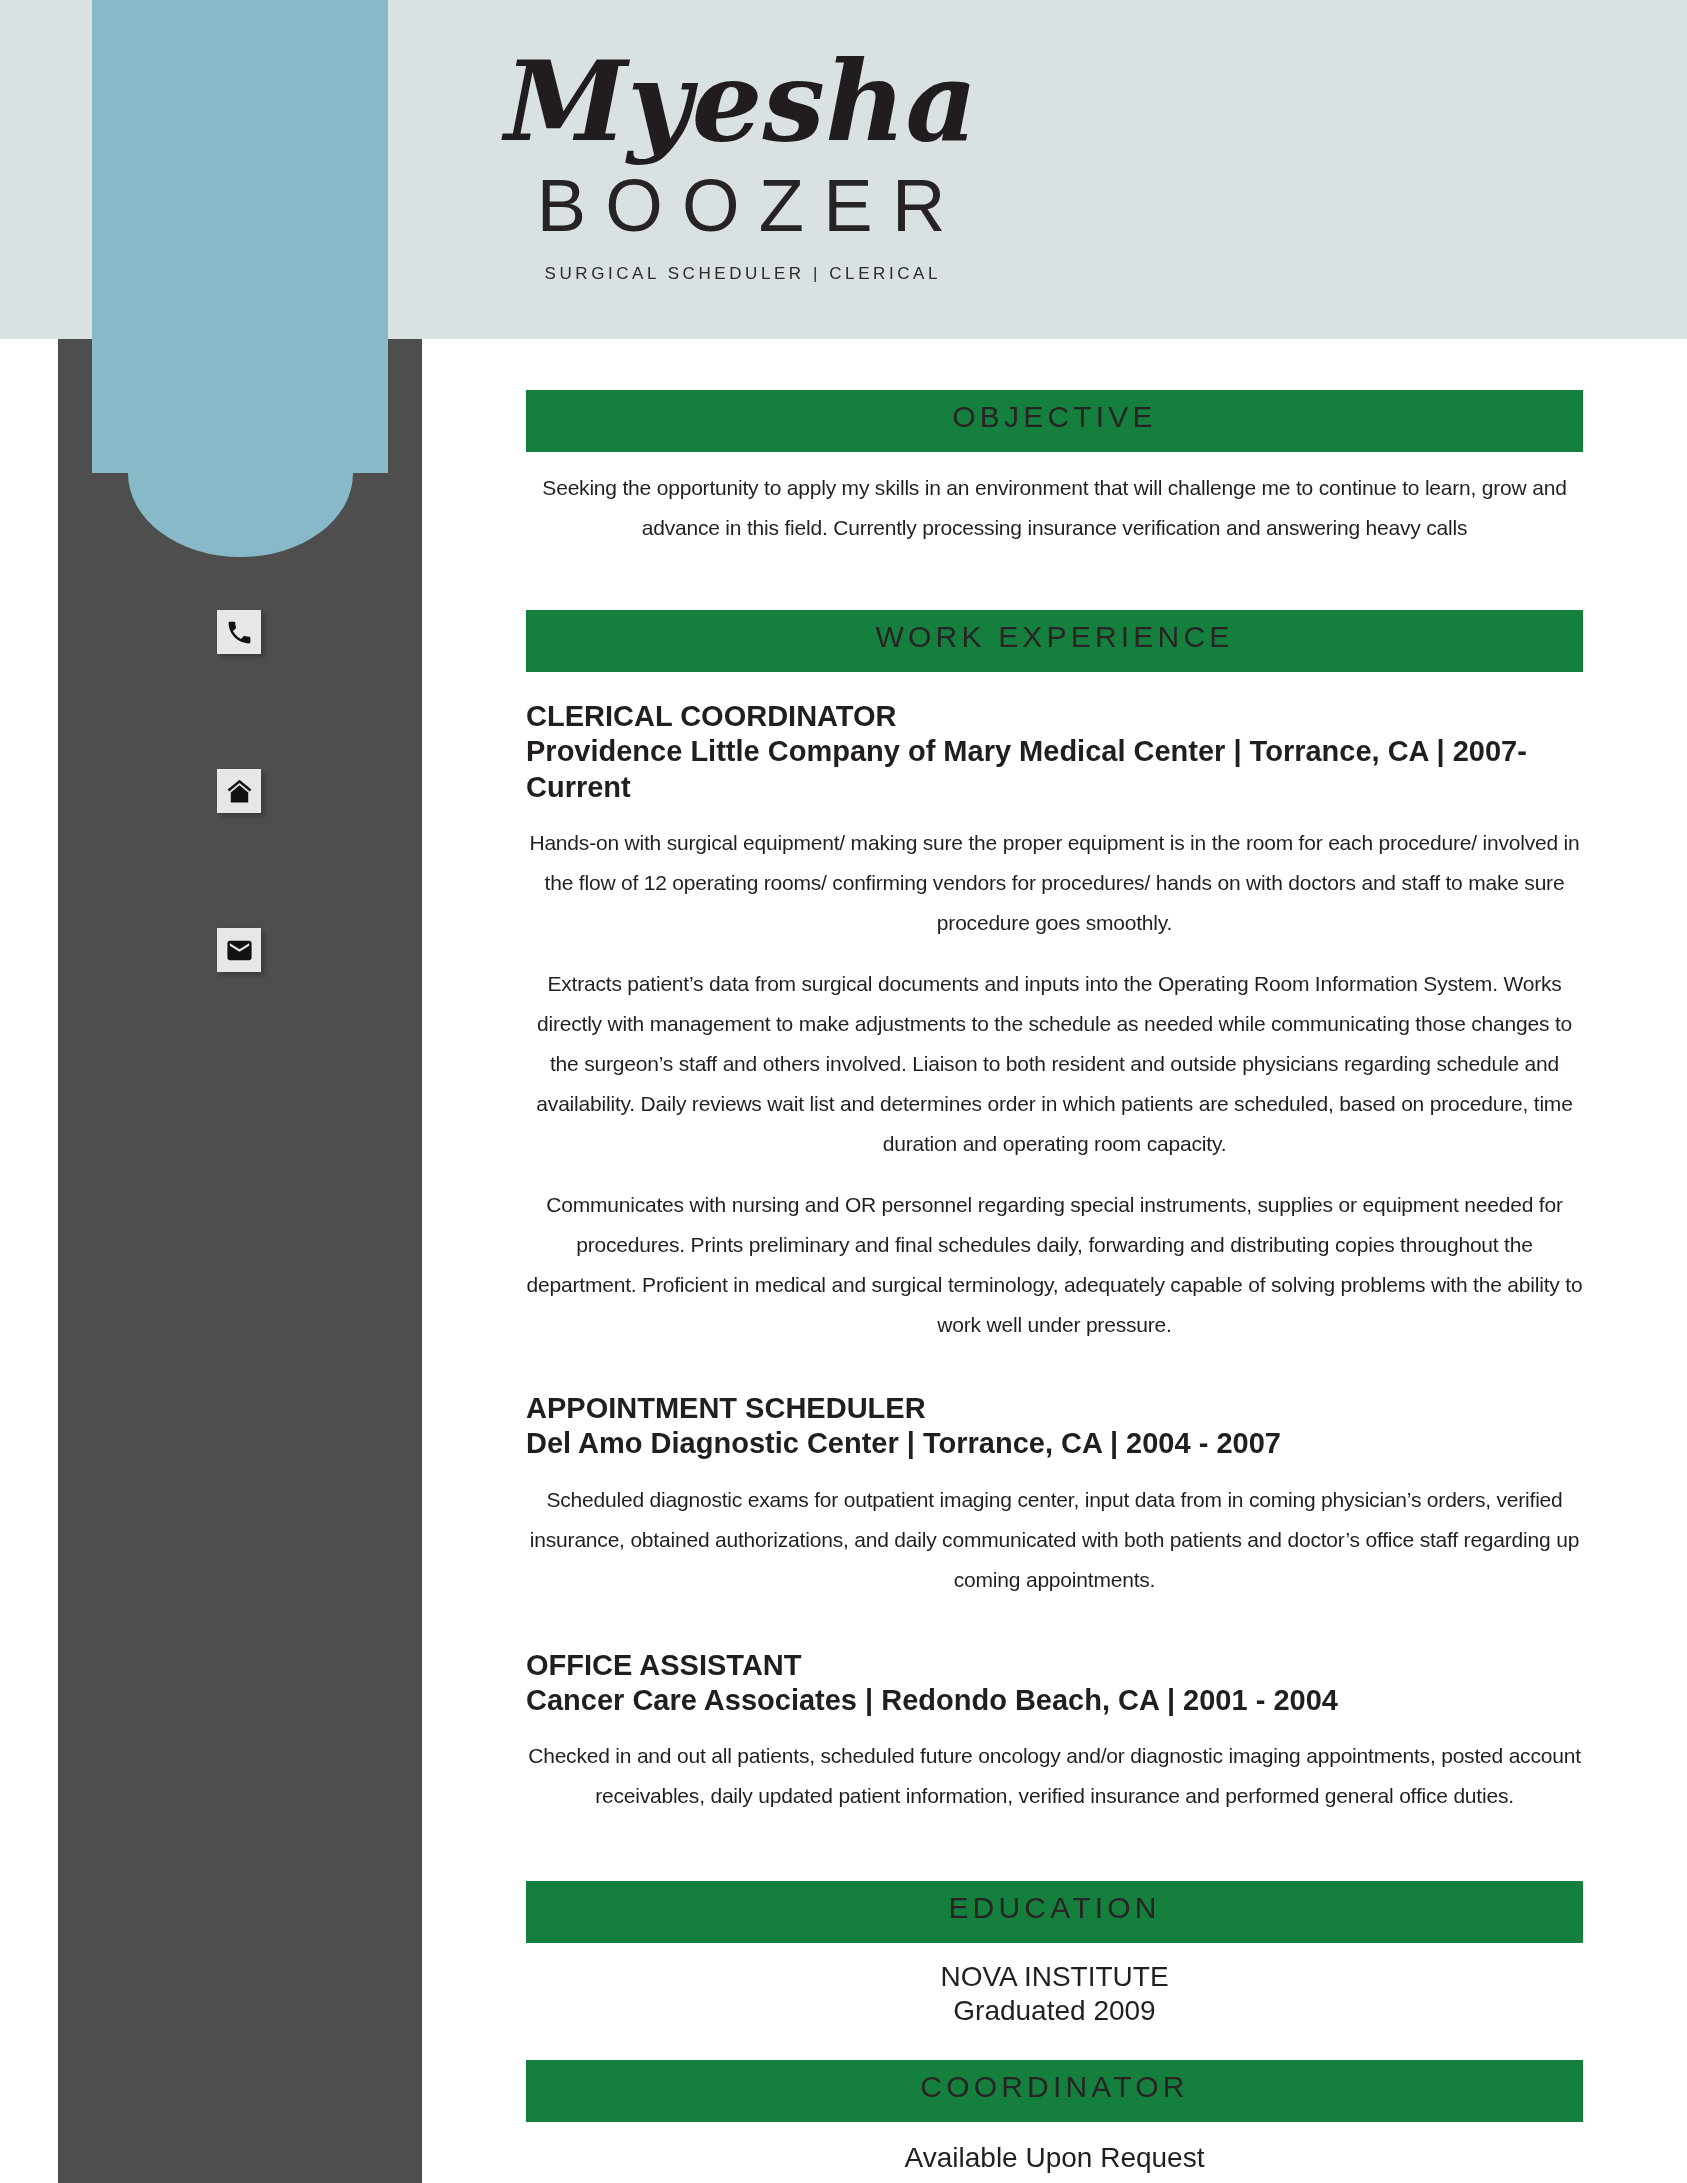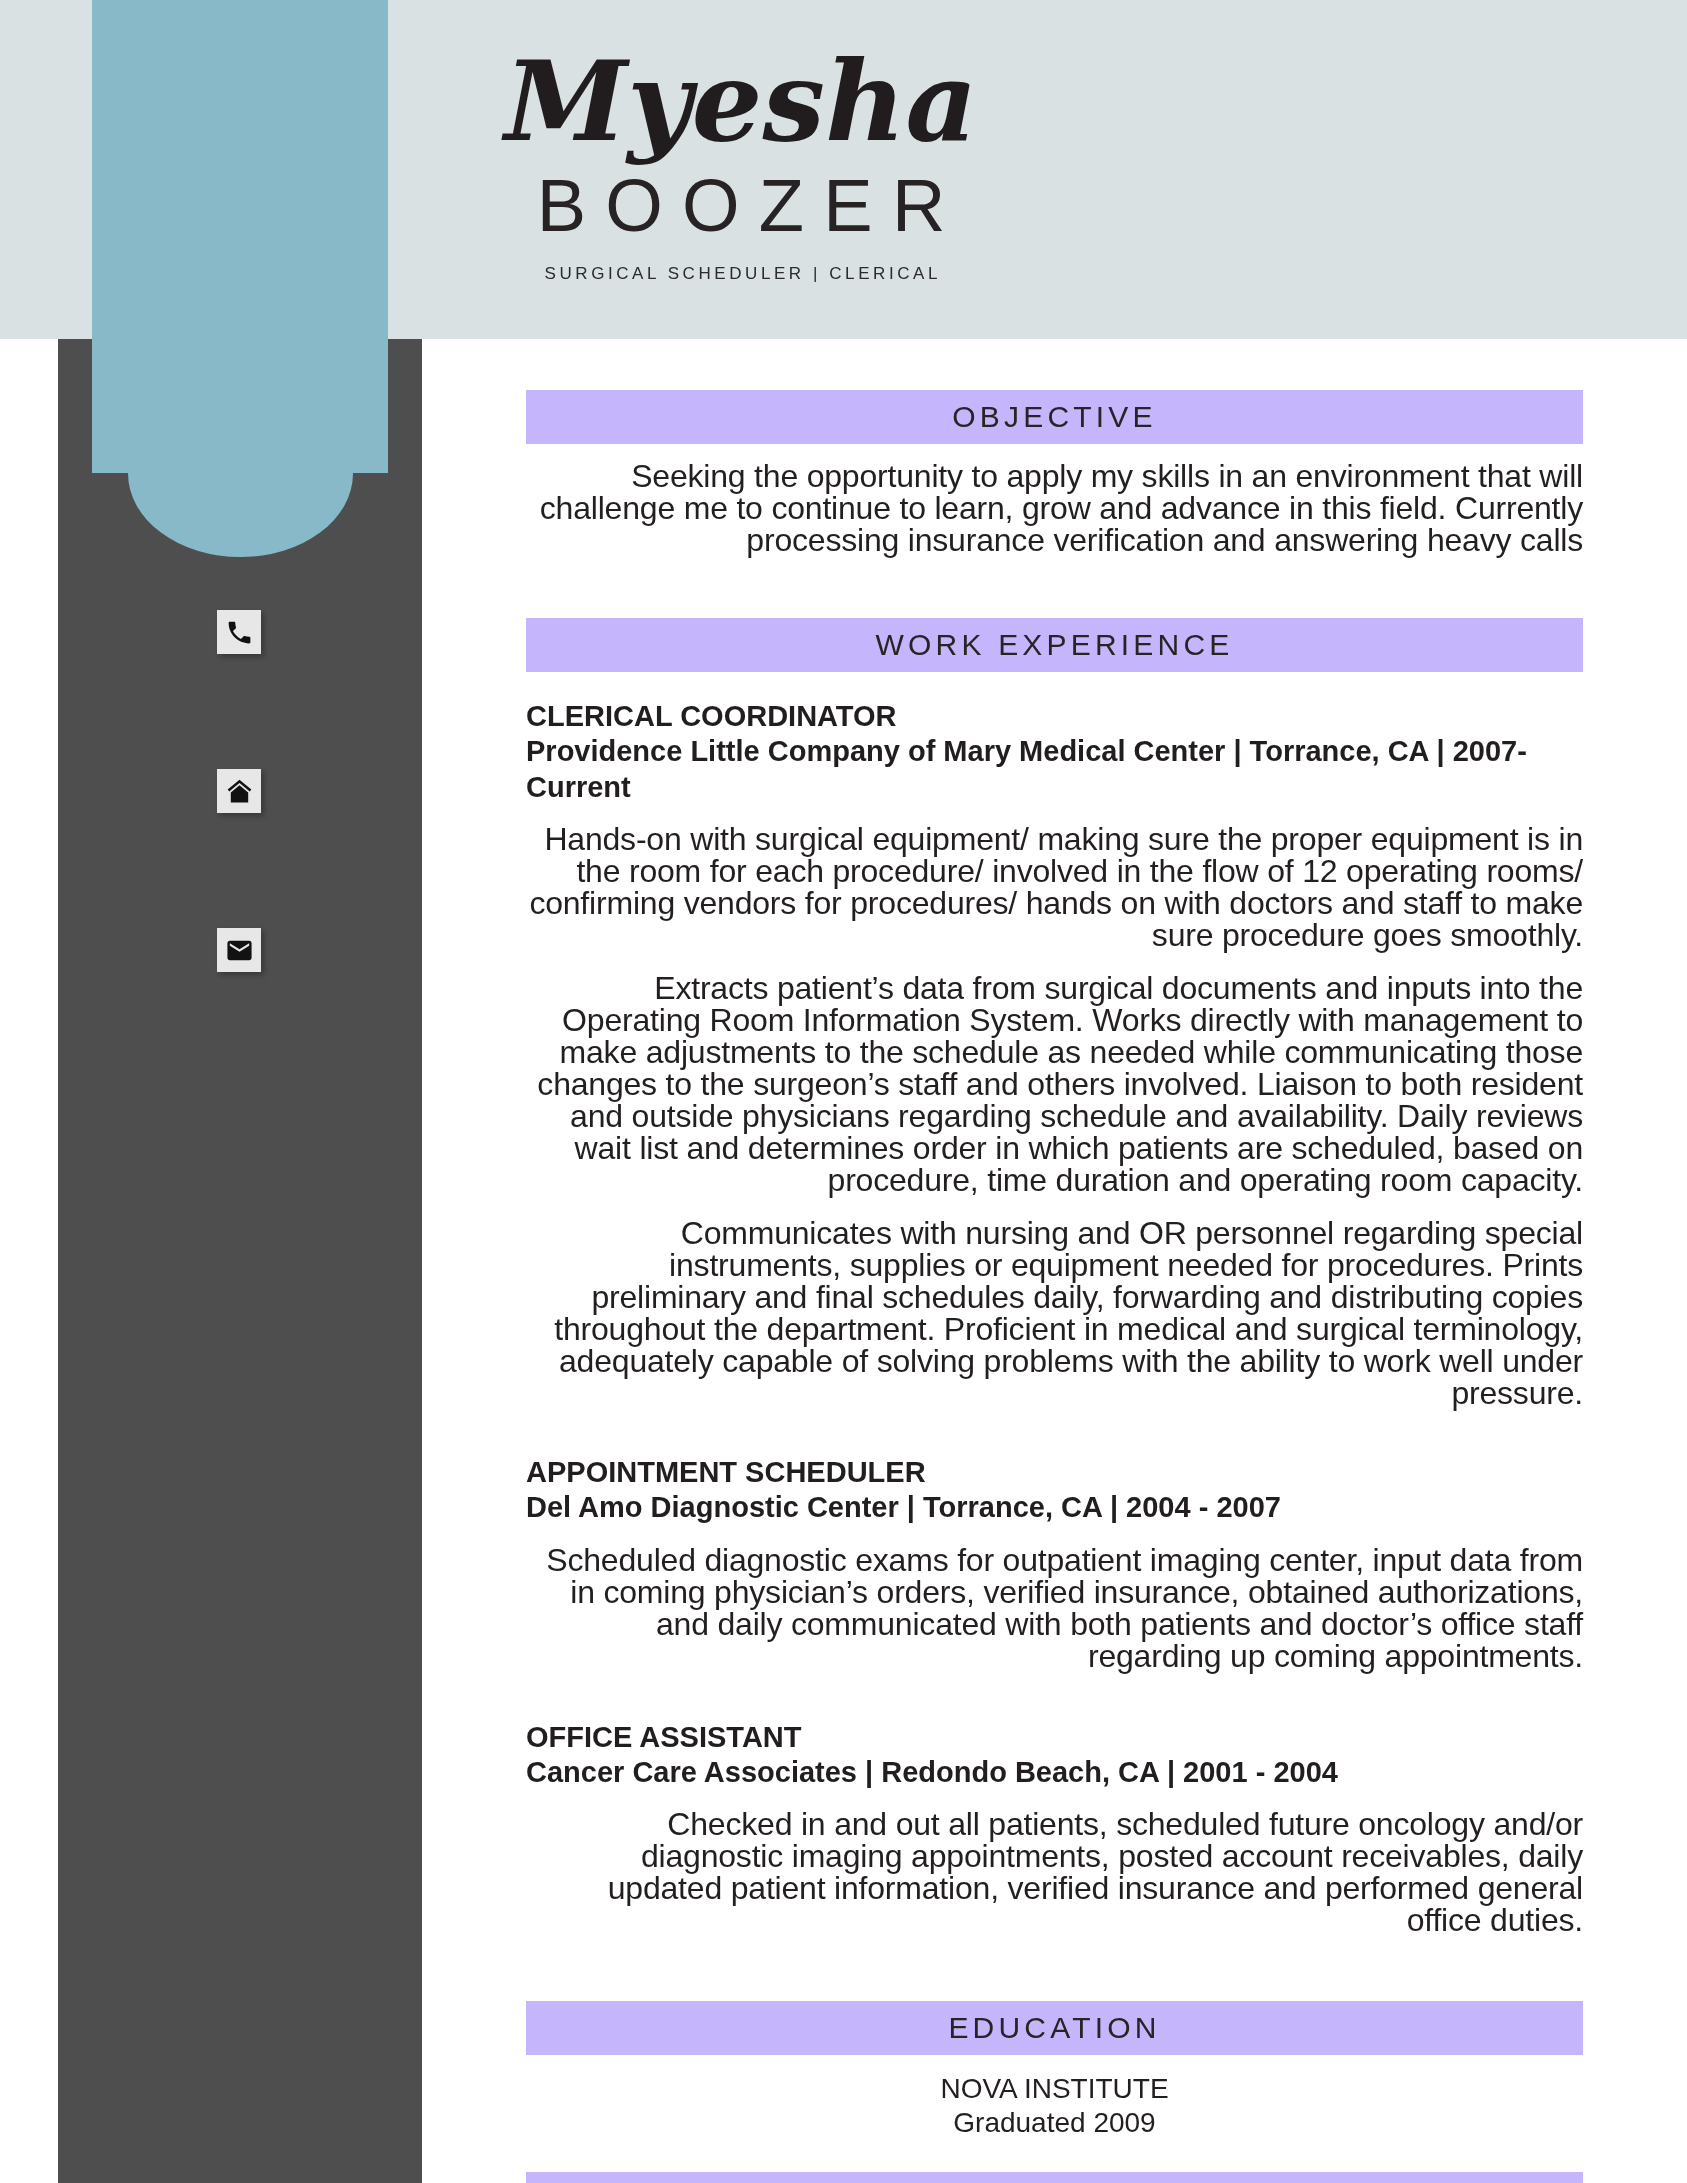--- a/index.html
+++ b/index.html
@@ -70,32 +70,32 @@
   .icon-tile svg{width:29px;height:29px;fill:#121212;}
   .tile-phone{top:610px;}
   .tile-home{top:769px;}
   .tile-mail{top:928px;}
   
   .main{
     position:absolute;left:526px;top:0;width:1057px;
     display:flex;flex-direction:column;
   }
   .bar{
-    height:54px;line-height:54px;
-    background:#c4b5fd;text-align:center;
+    height:62px;line-height:54px;
+    background:#15803d;text-align:center;
     font-size:30px;letter-spacing:0.14em;
     color:#282425;
   }
   .bar-objective{margin-top:390px;}
   .bar-work{margin-top:62px;}
   .bar-education{margin-top:65px;}
   .bar-references{margin-top:32px;}
   .body-text{
-    font-size:32px;line-height:32px;letter-spacing:-0.2px;
-    color:#231f20;text-align:right;
+    font-size:21px;line-height:40px;letter-spacing:-0.2px;
+    color:#231f20;text-align:center;
   }
   .objective-body{margin-top:16px;}
   .job-role{
     font-size:29px;line-height:34px;font-weight:bold;color:#221e1f;
   }
   .job-meta{
     font-size:29px;line-height:36px;font-weight:bold;color:#221e1f;
   }
   .role-1{margin-top:26.5px;}
   .role-2{margin-top:46px;}

